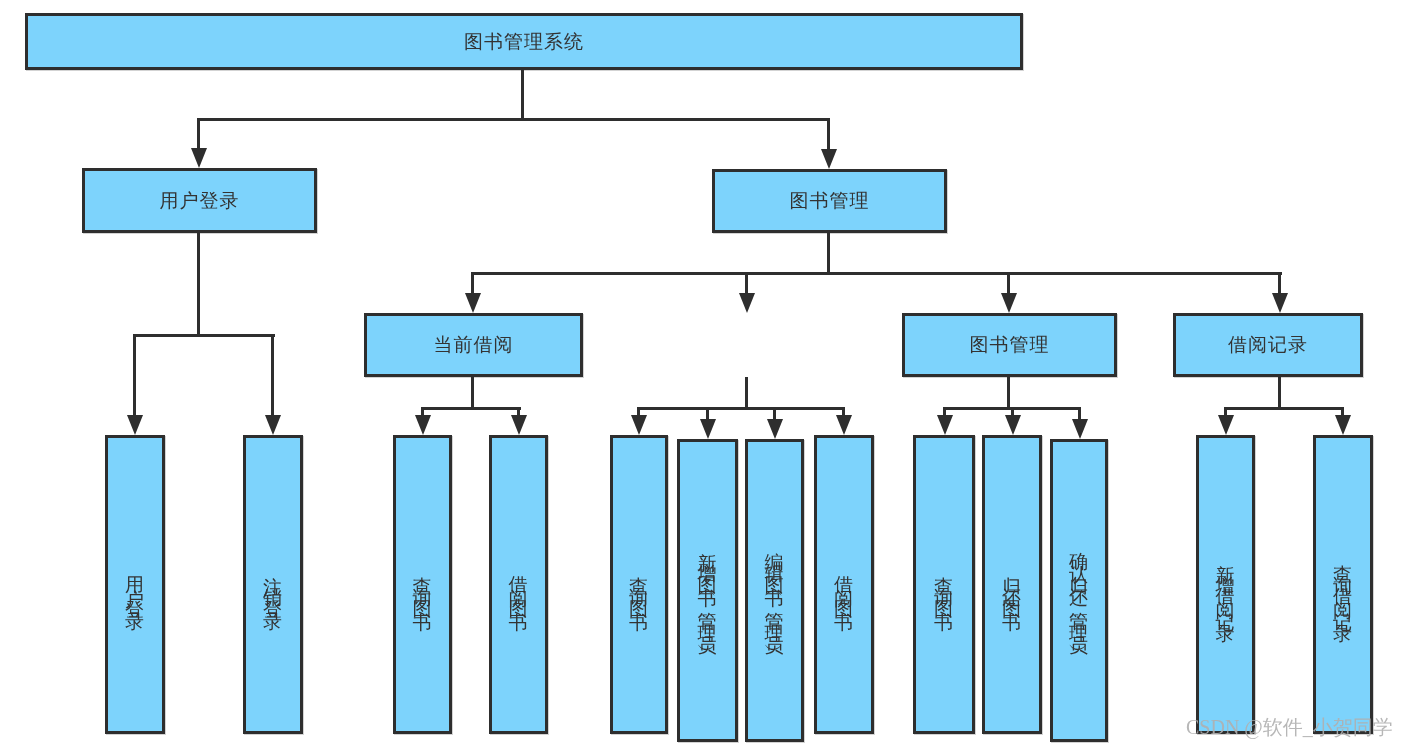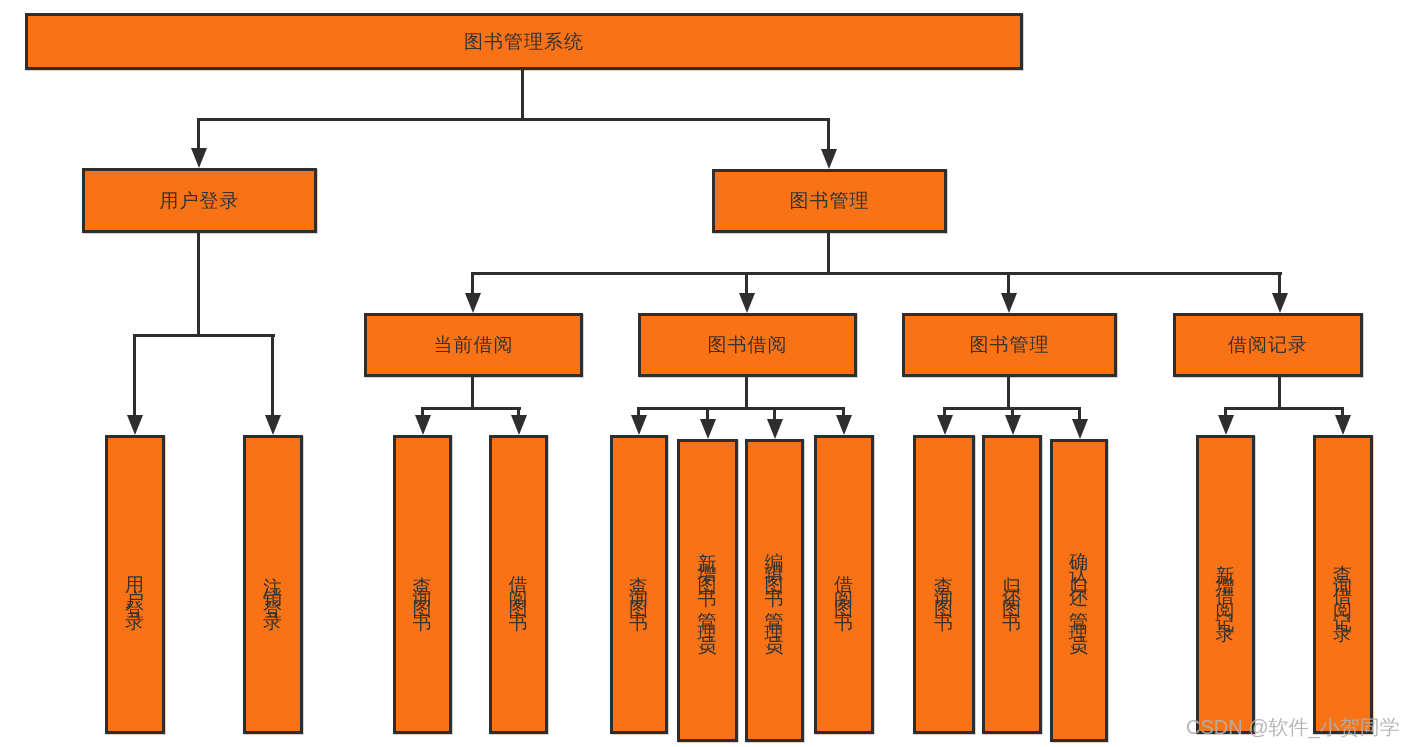--- a/index.html
+++ b/index.html
@@ -7,21 +7,21 @@
     --text:#333333;
     --wm:#b0b0b0;
     --bg:#ffffff;
   }
   *{margin:0;padding:0;box-sizing:border-box;}
   body{background:var(--bg);font-family:"Liberation Sans","DejaVu Sans",sans-serif;}
   .stage{position:relative;width:1405px;height:747px;background:var(--bg);overflow:hidden;}
   .box{
     position:absolute;
     border:3px solid var(--line);
-    background:#f97316;
+    background:#7dd3fc;
     color:var(--text);
     display:flex;align-items:center;justify-content:center;
     font-size:19px;letter-spacing:1px;
     box-shadow:1px 1px 0 rgba(130,130,130,.35);
   }
   .vbox{
     writing-mode:vertical-rl;
     letter-spacing:12px;
     font-size:19px;
     line-height:1;
@@ -31,21 +31,21 @@
   .vline{position:absolute;width:3px;background:var(--line);}
   .arrow{
     position:absolute;width:0;height:0;
     border-left:8px solid transparent;
     border-right:8px solid transparent;
     border-top:20px solid var(--line);
   }
   .watermark{
     position:absolute;left:1186px;top:714px;
     font-size:20px;color:var(--wm);
-    white-space:nowrap;z-index:5;opacity:.9;
+    white-space:nowrap;z-index:5;opacity:.9;font-family:Liberation Serif, serif;
   }
 </style>
 </head>
 <body>
 
 <div class="stage">
 
   <div class="box" style="left:25px;top:13px;width:998px;height:57px">图书管理系统</div>
 
   <div class="vline" style="left:521px;top:70px;height:48px"></div>
@@ -70,21 +70,20 @@
   <div class="vline" style="left:471px;top:272px;height:22px"></div>
   <div class="arrow" style="left:465px;top:293px"></div>
   <div class="vline" style="left:745px;top:272px;height:22px"></div>
   <div class="arrow" style="left:739px;top:293px"></div>
   <div class="vline" style="left:1007px;top:272px;height:22px"></div>
   <div class="arrow" style="left:1001px;top:293px"></div>
   <div class="vline" style="left:1278px;top:272px;height:22px"></div>
   <div class="arrow" style="left:1272px;top:293px"></div>
 
   <div class="box" style="left:364px;top:313px;width:219px;height:64px">当前借阅</div>
-  <div class="box" style="left:638px;top:313px;width:219px;height:64px">图书借阅</div>
   <div class="box" style="left:902px;top:313px;width:215px;height:64px">图书管理</div>
   <div class="box" style="left:1173px;top:313px;width:190px;height:64px">借阅记录</div>
 
   <div class="vline" style="left:471px;top:377px;height:30px"></div>
   <div class="hline" style="left:422px;top:407px;width:99px"></div>
   <div class="vline" style="left:421px;top:407px;height:10px"></div>
   <div class="arrow" style="left:415px;top:415px"></div>
   <div class="vline" style="left:517px;top:407px;height:10px"></div>
   <div class="arrow" style="left:511px;top:415px"></div>
 

